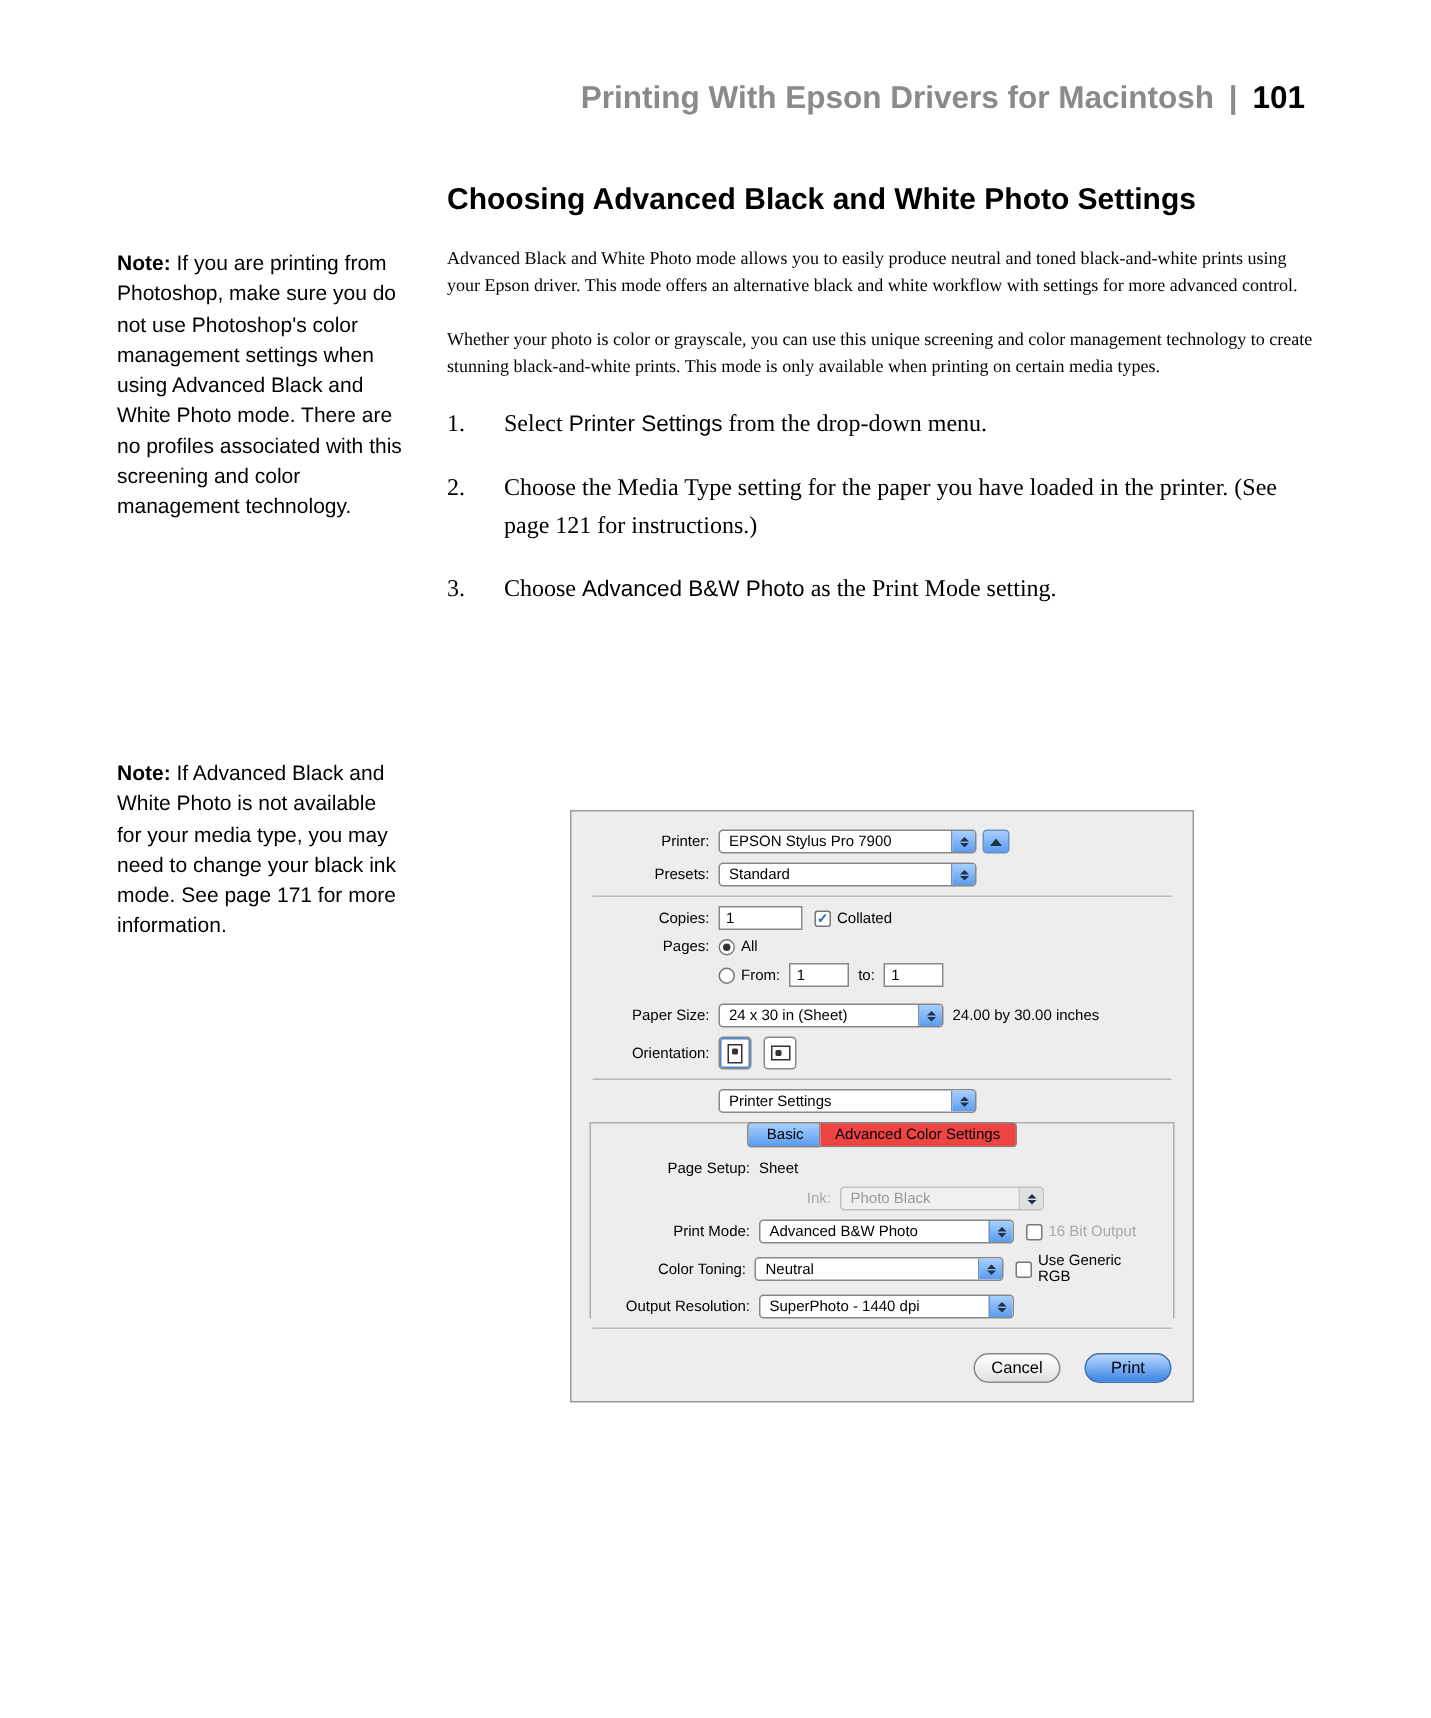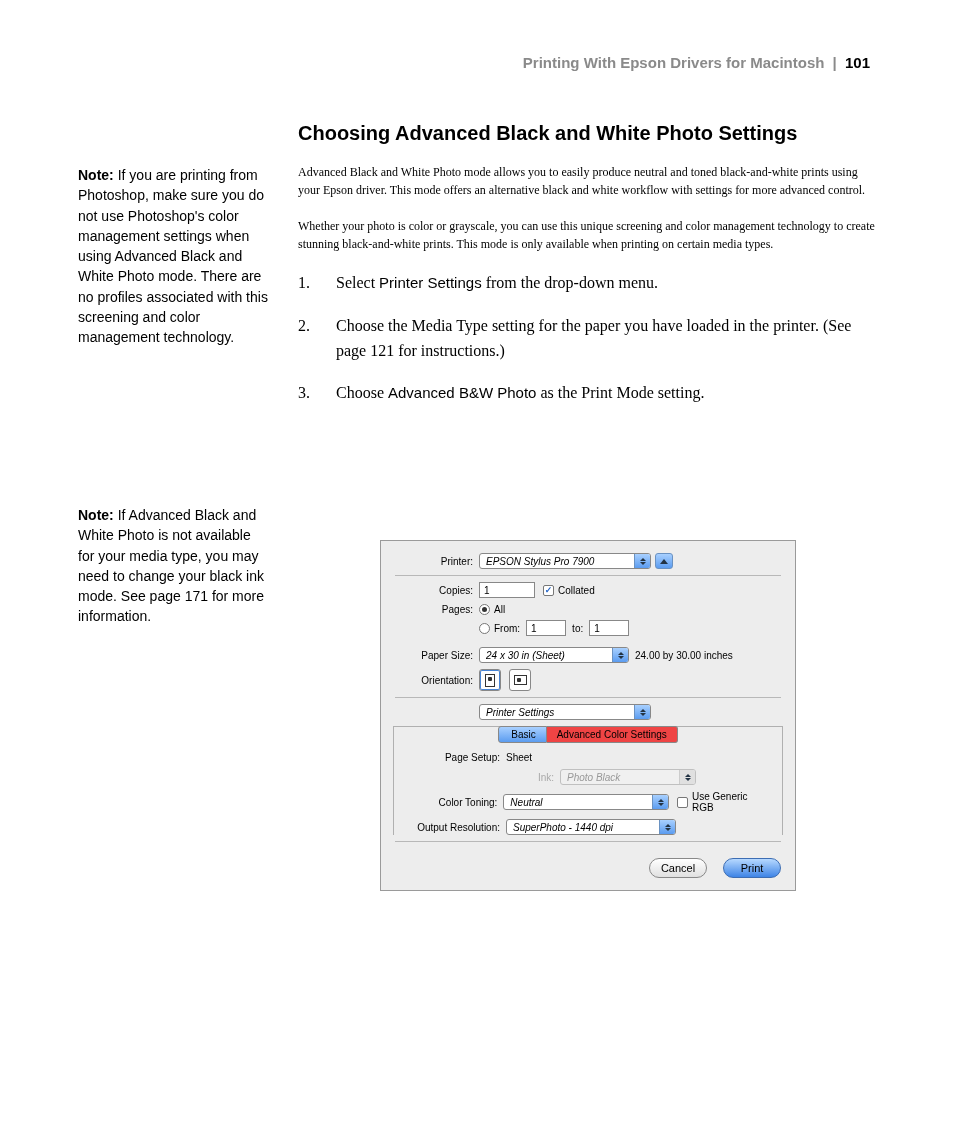--- a/index.html
+++ b/index.html
@@ -8,21 +8,21 @@
     height: 1145px;
     background: #fff;
     font-family: Arial, Helvetica, sans-serif;
     color: #000;
     position: relative;
   }
   .page-header {
     position: absolute;
     top: 54px;
     right: 84px;
-    font-size: 15px;
+    font-size: 21px;
     color: #8a8a8a;
     font-weight: bold;
   }
   .page-header .pagenum { color: #000; }
   .page-header .bar { margin: 0 4px; }
 
   .sidebar {
     position: absolute;
     left: 78px;
     width: 190px;
@@ -95,21 +95,20 @@
     background: #fff;
     border: 1px solid #888;
     border-radius: 3px;
     overflow: hidden;
   }
   .aqua-select .val {
     padding: 0 6px;
     flex: 1;
     white-space: nowrap;
     overflow: hidden;
-    font-style: italic;
   }
   .aqua-select .cap {
     width: 16px;
     height: 100%;
     background: linear-gradient(#a8d0ff, #5b9cf0);
     border-left: 1px solid #6a92c2;
     display: flex;
     flex-direction: column;
     align-items: center;
     justify-content: center;
@@ -242,20 +241,27 @@
 
   <div class="dlg-row">
     <div class="dlg-label">Printer:</div>
     <div class="aqua-select" style="width:172px">
       <div class="val">EPSON Stylus Pro 7900</div>
         <div class="cap"></div>
     </div>
     <div class="aqua-pill"></div>
   </div>
 
+  <div class="dlg-row">
+    <div class="dlg-label">Presets:</div>
+    <div class="aqua-select" style="width:172px">
+      <div class="val">Standard</div>
+        <div class="cap"></div>
+    </div>
+  </div>
 
   <div class="hr"></div>
 
   <div class="dlg-row">
     <div class="dlg-label">Copies:</div>
     <div class="text-input" style="width:56px">
         <span>1</span>
       </div>
     <div style="width:8px"></div>
     <div class="chk checked"></div>
@@ -325,20 +331,30 @@
 
 
     <div class="dlg-row">
       <div class="dlg-label dim" style="width:166px">Ink:</div>
       <div class="aqua-select disabled" style="width:136px">
         <div class="val">Photo Black</div>
           <div class="cap"></div>
       </div>
     </div>
 
+    <div class="dlg-row">
+      <div class="dlg-label" style="width:112px">Print Mode:</div>
+      <div class="aqua-select" style="width:170px">
+        <div class="val">Advanced B&amp;W Photo</div>
+          <div class="cap"></div>
+      </div>
+      <div style="width:8px"></div>
+      <div class="chk"></div>
+      <span class="dim">16 Bit Output</span>
+    </div>
 
     <div class="dlg-row">
       <div class="dlg-label" style="width:112px">Color Toning:</div>
       <div class="aqua-select" style="width:170px">
         <div class="val">Neutral</div>
           <div class="cap"></div>
       </div>
       <div style="width:8px"></div>
       <div class="chk"></div>
       <span>Use Generic RGB</span>

